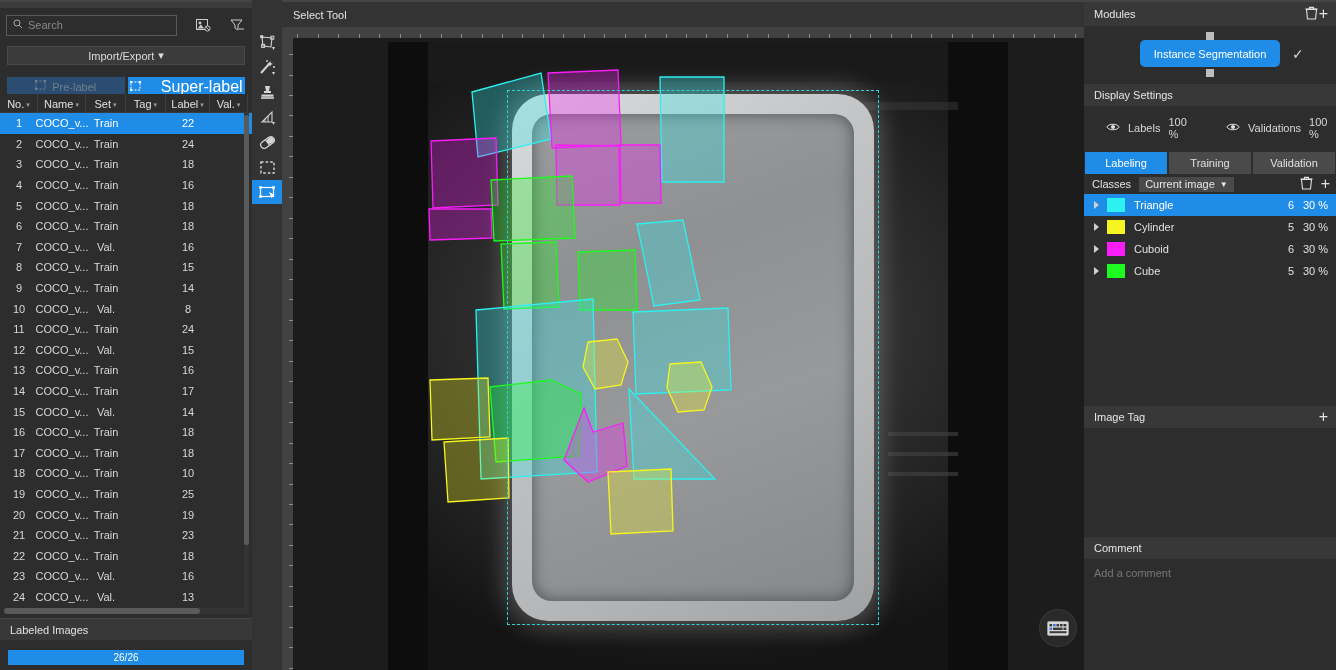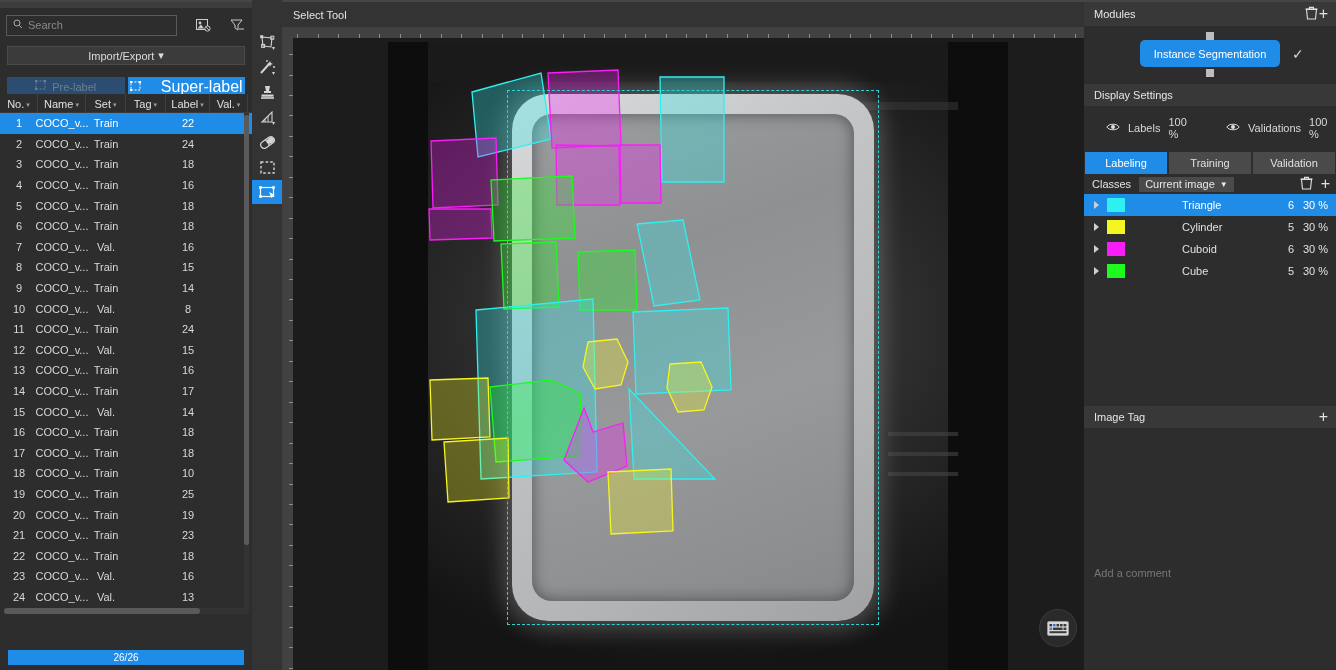--- a/index.html
+++ b/index.html
@@ -221,21 +221,21 @@
     font-size:11px; color:#e8e8e8; cursor:pointer; height: 15px;
   }
   .class-row {
     height: 22px; display:flex; align-items:center; font-size: 11px; color:#e0e0e0;
     padding-left: 10px; cursor:pointer;
   }
   .class-row.sel { background:#1f8ce8; color:#fff; }
   .tri { width:0; height:0; border-left:5px solid #cfcfcf; border-top:4px solid transparent;
          border-bottom:4px solid transparent; margin-right: 8px; }
   .swatch { width: 18px; height: 14px; margin-right: 9px; }
-  .cls-name { flex:1;margin-left:48px; }
+  .cls-name { flex:1; }
   .cls-count { width: 30px; text-align:right; }
   .cls-pct { width: 42px; text-align:right; padding-right: 8px; }
 
   #imagetag-hdr {
     position:absolute; left:0; top: 404px; width: 252px; height: 22px; background:#383838;
     display:flex; align-items:center; padding: 0 8px 0 10px; font-size:11px; color:#e6e6e6;
   }
   #imagetag-body { position:absolute; left:0; top:426px; width:252px; height:109px; background:#2d2d2d; }
   #comment-hdr {
     position:absolute; left:0; top: 535px; width: 252px; height: 22px; background:#383838;
@@ -548,20 +548,23 @@
           <div class="tcell c-label">13</div>
           <div class="tcell c-val"></div>
         </div>
       </div>
 
     <div id="vscroll-track"></div>
     <div id="vscroll-thumb"></div>
     <div id="hscroll-track"></div>
     <div id="hscroll-thumb"></div>
 
+    <div id="labeled-images-hdr">
+      <span>Labeled Images</span>
+    </div>
     <div id="progress-wrap">
       <div id="progress-bar">
         <span>26/26</span>
       </div>
     </div>
   </div>
 
   <div id="tool-col">
     <div class="tool-btn">
       <svg width="17" height="17" viewBox="0 0 17 17">
@@ -868,17 +871,20 @@
         </div>
       </div>
 
     <div id="imagetag-hdr">
       <span>Image Tag</span>
       <span style="flex:1"></span>
       <span class="plus-ic">+</span>
     </div>
     <div id="imagetag-body"></div>
 
+    <div id="comment-hdr">
+      <span>Comment</span>
+    </div>
     <div id="comment-body">
       <span>Add a comment</span>
     </div>
   </div>
 </div>
 
 </body></html>

